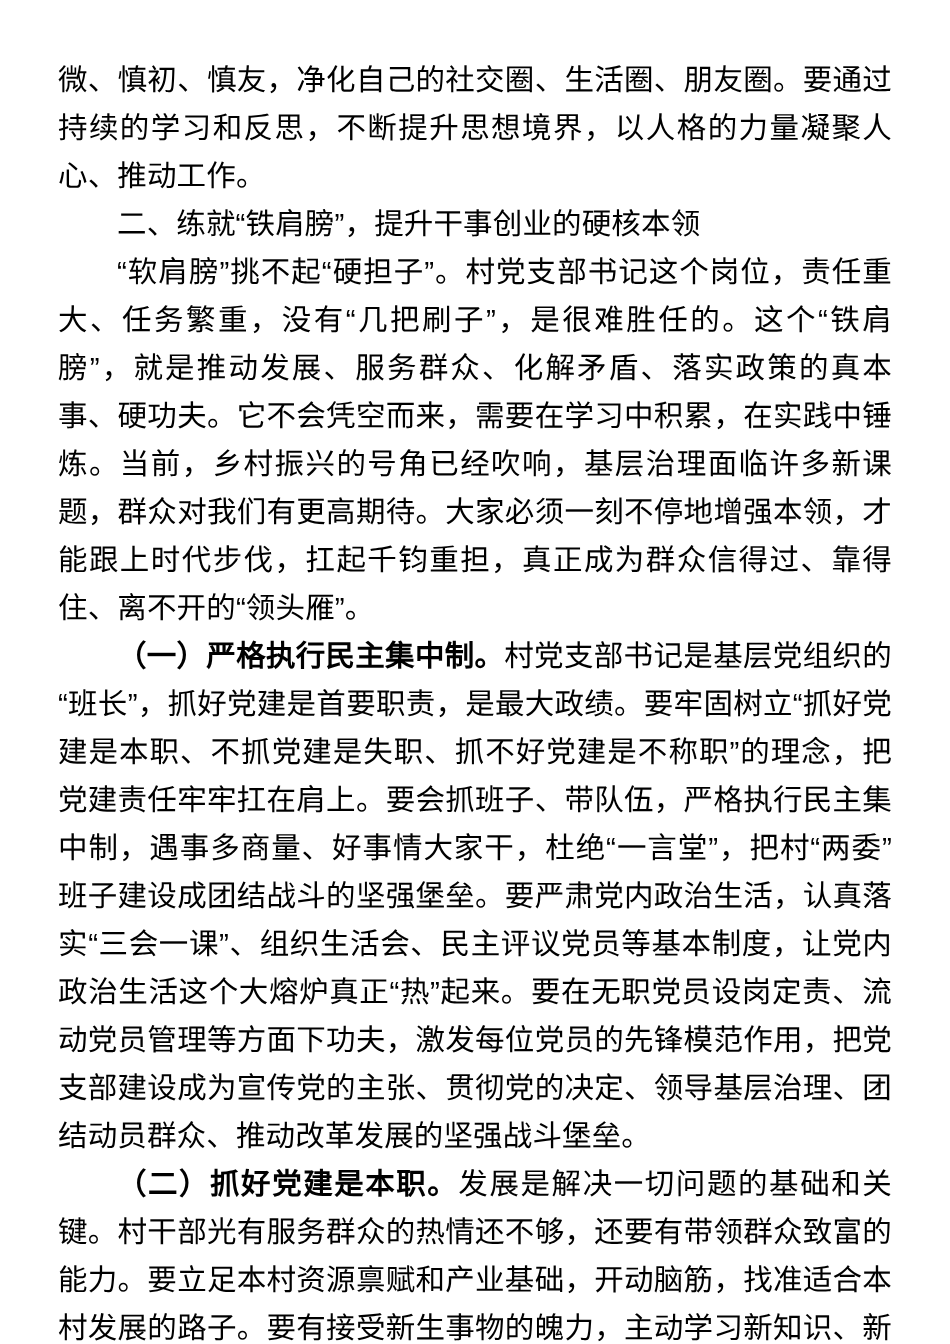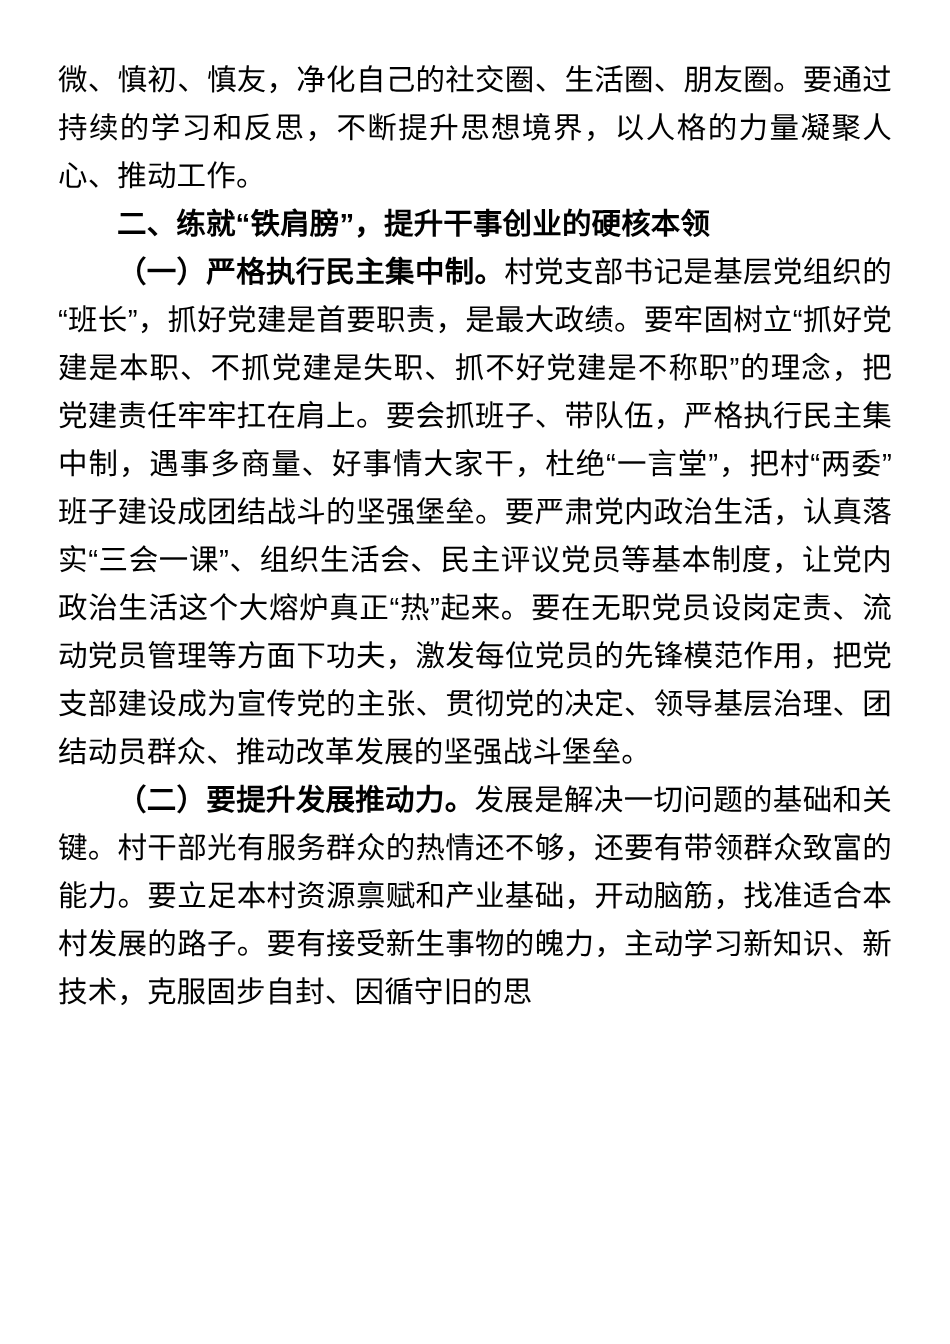--- a/index.html
+++ b/index.html
@@ -49,21 +49,21 @@
     text-indent: 2em;
   }
 
   
   .heading-line {
     font-size: 29.5px;
     line-height: 48px;
     letter-spacing: 0.15px;
     margin: 0;
     text-indent: 2em;
-    font-weight: 700;
+    font-weight: 400;
     text-align: left;
   }
 
   
   .lead {
     font-weight: 700;
     letter-spacing: 0.1px;
   }
 
   
@@ -76,19 +76,20 @@
 </head>
 <body>
 
 <div class="page">
   <div class="doc-body">
 
     <p class="para">微、慎初、慎友，净化自己的社交圈、生活圈、朋友圈。要通过持续的学习和反思，不断提升思想境界，以人格的力量凝聚人心、推动工作。</p>
 
     <p class="heading-line">二、练就“铁肩膀”，提升干事创业的硬核本领</p>
 
+    <p class="para indent">“软肩膀”挑不起“硬担子”。村党支部书记这个岗位，责任重大、任务繁重，没有“几把刷子”，是很难胜任的。这个“铁肩膀”，就是推动发展、服务群众、化解矛盾、落实政策的真本事、硬功夫。它不会凭空而来，需要在学习中积累，在实践中锤炼。当前，乡村振兴的号角已经吹响，基层治理面临许多新课题，群众对我们有更高期待。大家必须一刻不停地增强本领，才能跟上时代步伐，扛起千钧重担，真正成为群众信得过、靠得住、离不开的“领头雁”。</p>
 
     <p class="para indent"><span class="lead">（一）严格执行民主集中制。</span><span>村党支部书记是基层党组织的“班长”，抓好党建是首要职责，是最大政绩。要牢固树立“抓好党建是本职、不抓党建是失职、抓不好党建是不称职”的理念，把党建责任牢牢扛在肩上。要会抓班子、带队伍，严格执行民主集中制，遇事多商量、好事情大家干，杜绝“一言堂”，把村“两委”班子建设成团结战斗的坚强堡垒。要严肃党内政治生活，认真落实“三会一课”、组织生活会、民主评议党员等基本制度，让党内政治生活这个大熔炉真正“热”起来。要在无职党员设岗定责、流动党员管理等方面下功夫，激发每位党员的先锋模范作用，把党支部建设成为宣传党的主张、贯彻党的决定、领导基层治理、团结动员群众、推动改革发展的坚强战斗堡垒。</span></p>
 
-    <p class="para indent"><span class="lead">（二）要提升发展推动力。</span><span>发展是解决一切问题的基础和关键。村干部光有服务群众的热情还不够，还要有带领群众致富的能力。要立足本村资源禀赋和产业基础，开动脑筋，找准适合本村发展的路子。要有接受新生事物的魄力，主动学习新知识、新技术，克服固步自封、因循守旧的思</span></p>
+    <p class="para indent"><span class="lead">（二）抓好党建是本职。</span><span>发展是解决一切问题的基础和关键。村干部光有服务群众的热情还不够，还要有带领群众致富的能力。要立足本村资源禀赋和产业基础，开动脑筋，找准适合本村发展的路子。要有接受新生事物的魄力，主动学习新知识、新技术，克服固步自封、因循守旧的思</span></p>
 
   </div>
 </div>
 
 </body></html>

